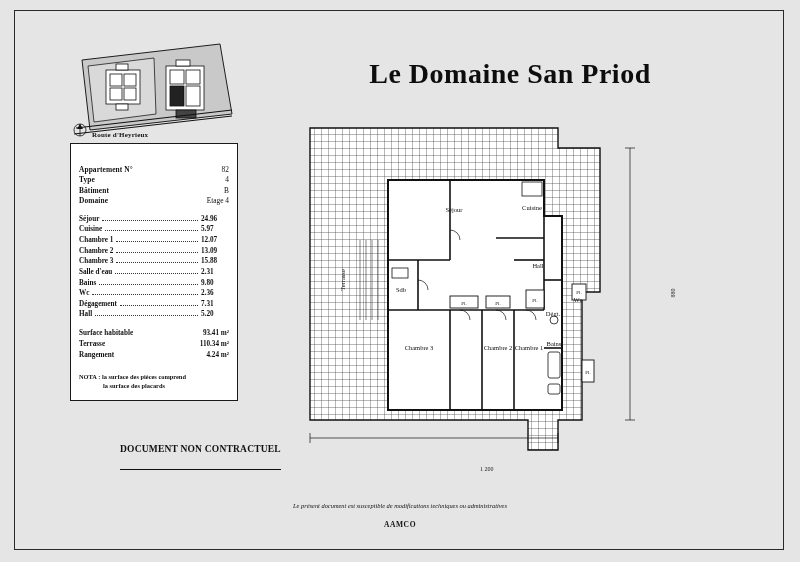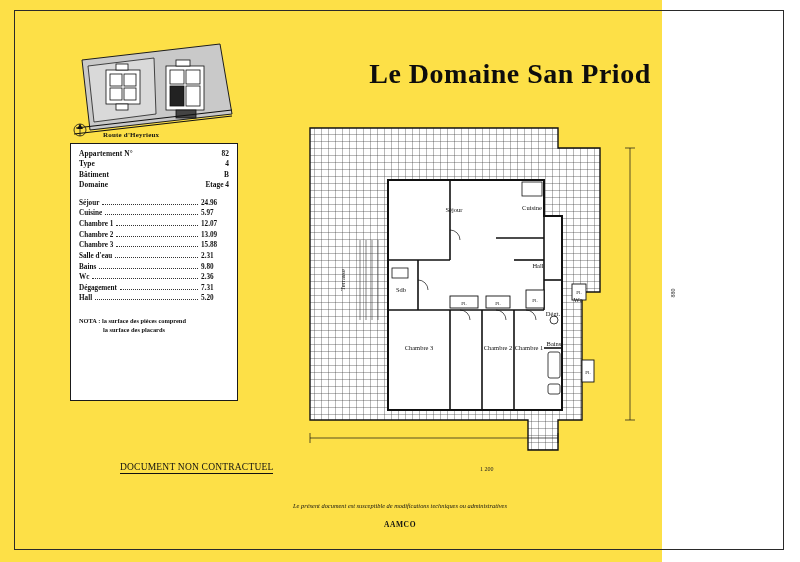--- a/index.html
+++ b/index.html
@@ -9,23 +9,23 @@
   }
   body {
     width: 800px;
     height: 562px;
     overflow: hidden;
     font-family: "Liberation Serif", serif;
     color: #111;
   }
   .page {
     position: relative;
-    width: 662px;
+    width: 800px;
     height: 562px;
-    background: #fde047;
+    background: #e5e5e5;
   }
   
   .sheet-frame {
     position: absolute;
     left: 14px;
     top: 10px;
     width: 770px;
     height: 540px;
     border: 1px solid #2a2a2a;
     box-sizing: border-box;
@@ -47,50 +47,50 @@
   .site-plan {
     position: absolute;
     left: 70px;
     top: 40px;
     width: 168px;
     height: 98px;
   }
   .site-plan svg { display: block; }
   .site-road {
     position: absolute;
-    left: 103px;
+    left: 92px;
     top: 131px;
     font-size: 7px;
     font-weight: bold;
     letter-spacing: 0.2px;
     color: #111;
   }
   
   .info-box {
     position: absolute;
     left: 70px;
     top: 143px;
     width: 168px;
     height: 258px;
     border: 1px solid #1a1a1a;
     box-sizing: border-box;
     background: #fff;
-    padding: 6px 8px 4px 8px;
+    padding: 22px 8px 4px 8px;
     font-size: 7.2px;
     line-height: 1.05;
   }
   .info-head .row {
     display: flex;
     justify-content: space-between;
     font-weight: bold;
     font-size: 7.4px;
     margin-bottom: 2.5px;
   }
   .info-head .row .lab { letter-spacing: 0.1px; }
-  .info-head .row .val { font-weight: bold; }
+  .info-head .row .val { font-weight: normal; }
   .rooms {
     margin-top: 11px;
   }
   .rooms .row {
     display: flex;
     align-items: baseline;
     font-size: 7.2px;
     margin-bottom: 3.1px;
     font-weight: bold;
   }
@@ -120,26 +120,26 @@
     margin-top: 14px;
     font-size: 6.4px;
     font-weight: bold;
     line-height: 1.35;
   }
   .nota .l2 { padding-left: 24px; display: block; }
   
   .doc-noncontract {
     position: absolute;
     left: 120px;
-    top: 462px;
+    top: 444px;
     font-size: 9.5px;
-    font-weight: normal;
+    font-weight: bold;
     letter-spacing: 0.2px;
     border-bottom: 1.6px solid #111;
-    padding-bottom: 1px;
+    padding-bottom: 15px;
   }
   
   .footer-brand {
     position: absolute;
     left: 0;
     top: 520px;
     width: 800px;
     text-align: center;
     font-size: 7.5px;
     font-weight: bold;
@@ -303,20 +303,34 @@
         <span class="dots"></span>
         <span class="val">7.31</span>
       </div>
       <div class="row">
         <span class="lab">Hall</span>
         <span class="dots"></span>
         <span class="val">5.20</span>
       </div>
     </div>
 
+    <div class="totals">
+      <div class="row">
+        <span class="lab">Surface habitable</span>
+        <span class="val">93.41 m²</span>
+      </div>
+      <div class="row">
+        <span class="lab">Terrasse</span>
+        <span class="val">110.34 m²</span>
+      </div>
+      <div class="row">
+        <span class="lab">Rangement</span>
+        <span class="val">4.24 m²</span>
+      </div>
+    </div>
 
     <div class="nota">
       <span>NOTA : la surface des pièces comprend</span>
       <span class="l2">la surface des placards</span>
     </div>
   </div>
 
   <div class="floorplan">
     <svg width="400" height="350" viewBox="0 0 400 350">
       <defs>

